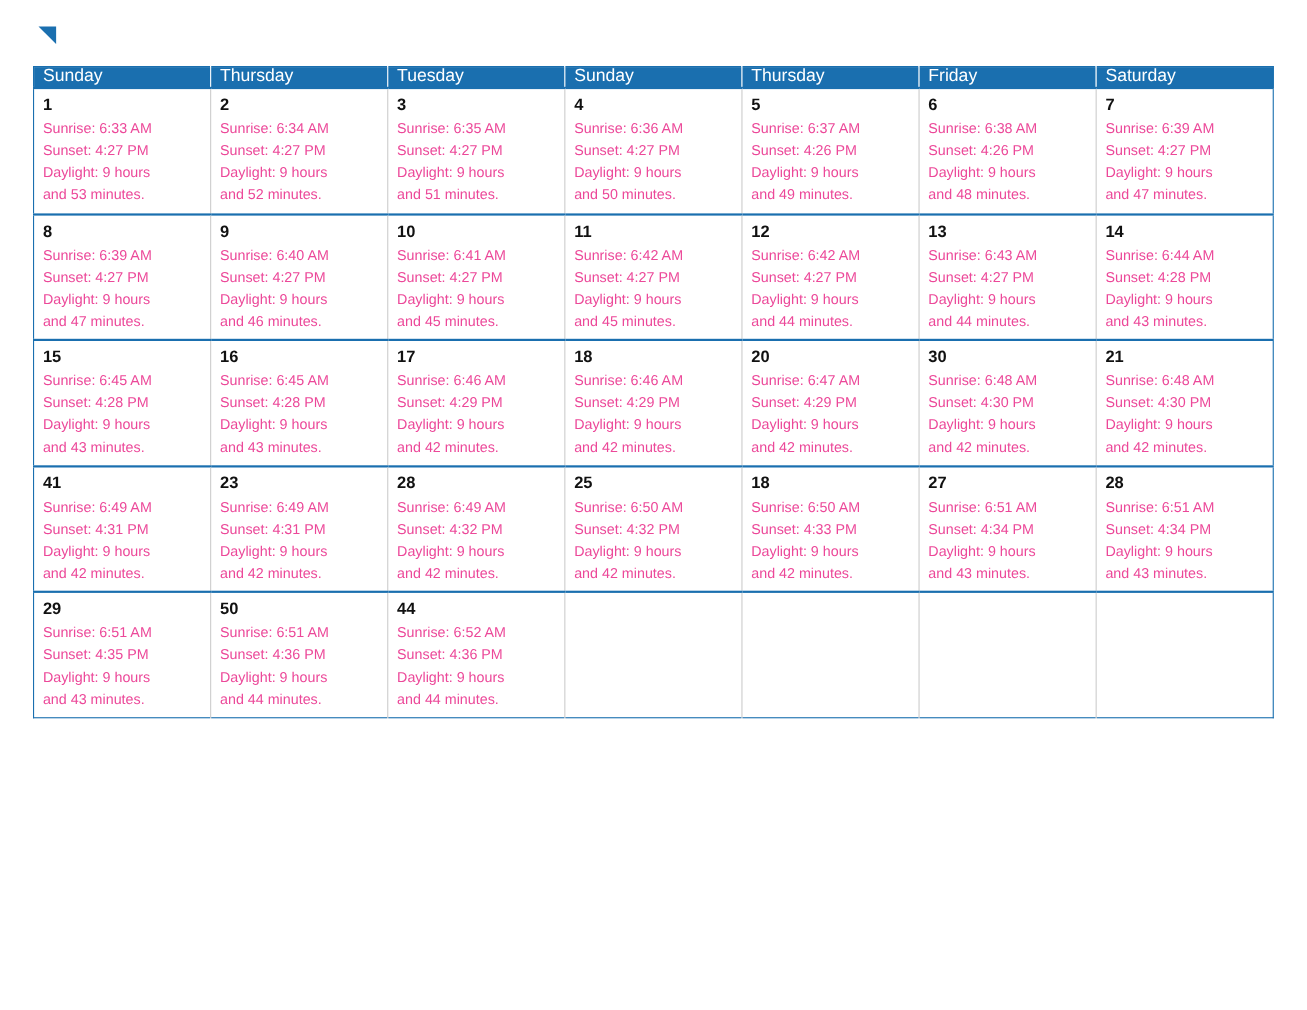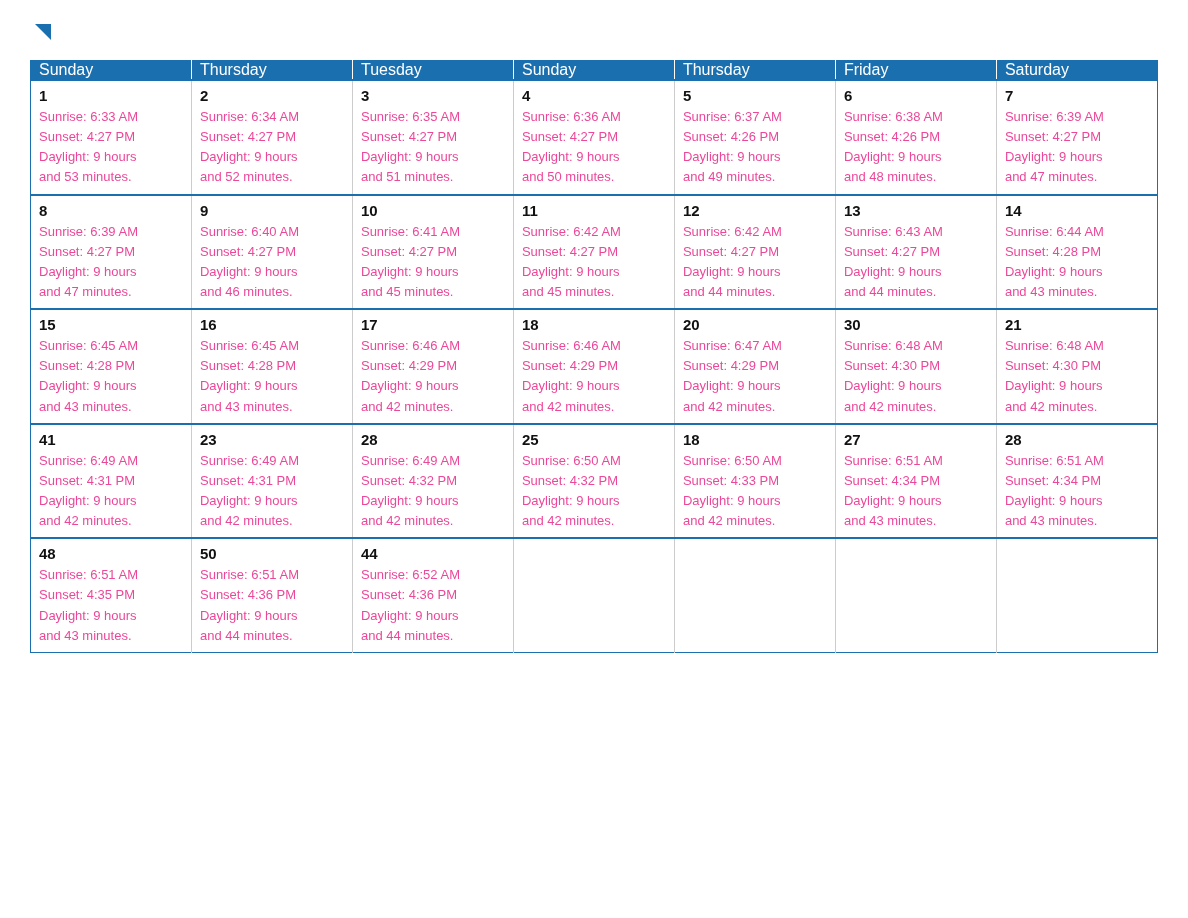--- a/index.html
+++ b/index.html
@@ -261,21 +261,21 @@
           <span class="day-number">27</span>
           <div class="day-info">Sunrise: 6:51 AM<br>Sunset: 4:34 PM<br>Daylight: 9 hours<br>and 43 minutes.</div>
         </td>
         <td>
           <span class="day-number">28</span>
           <div class="day-info">Sunrise: 6:51 AM<br>Sunset: 4:34 PM<br>Daylight: 9 hours<br>and 43 minutes.</div>
         </td>
       </tr>
       <tr>
         <td>
-          <span class="day-number">48</span>
+          <span class="day-number">29</span>
           <div class="day-info">Sunrise: 6:51 AM<br>Sunset: 4:35 PM<br>Daylight: 9 hours<br>and 43 minutes.</div>
         </td>
         <td>
           <span class="day-number">50</span>
           <div class="day-info">Sunrise: 6:51 AM<br>Sunset: 4:36 PM<br>Daylight: 9 hours<br>and 44 minutes.</div>
         </td>
         <td>
           <span class="day-number">44</span>
           <div class="day-info">Sunrise: 6:52 AM<br>Sunset: 4:36 PM<br>Daylight: 9 hours<br>and 44 minutes.</div>
         </td>

